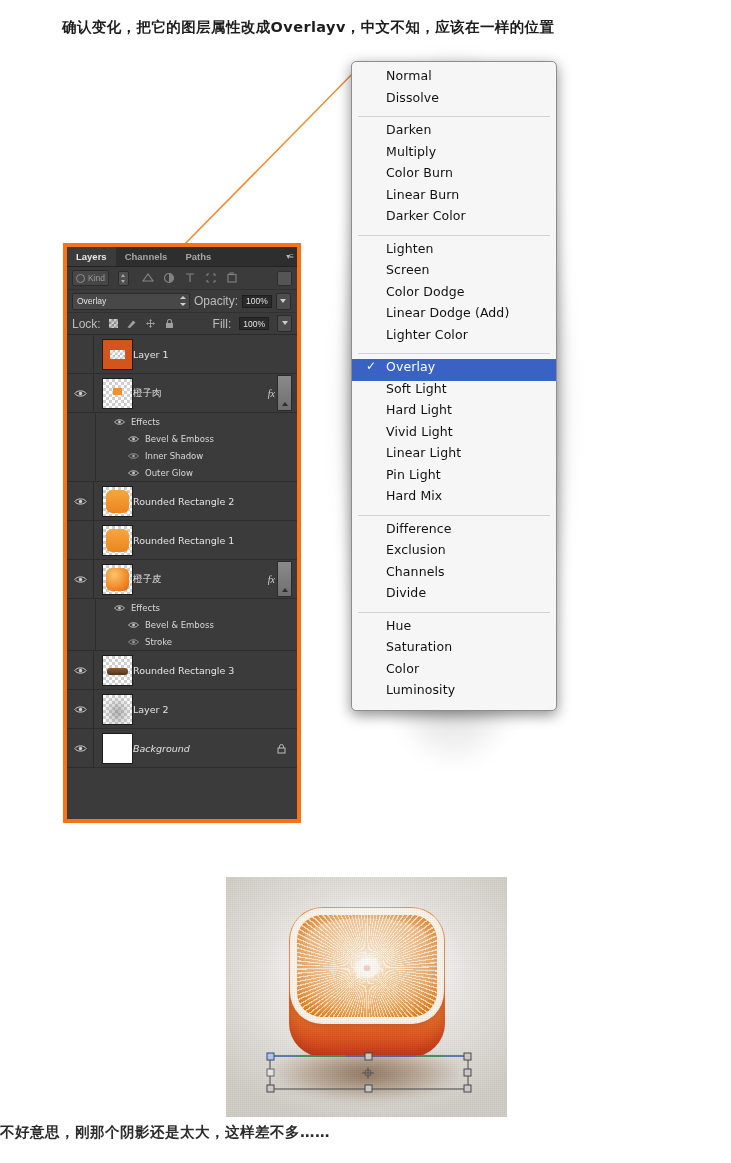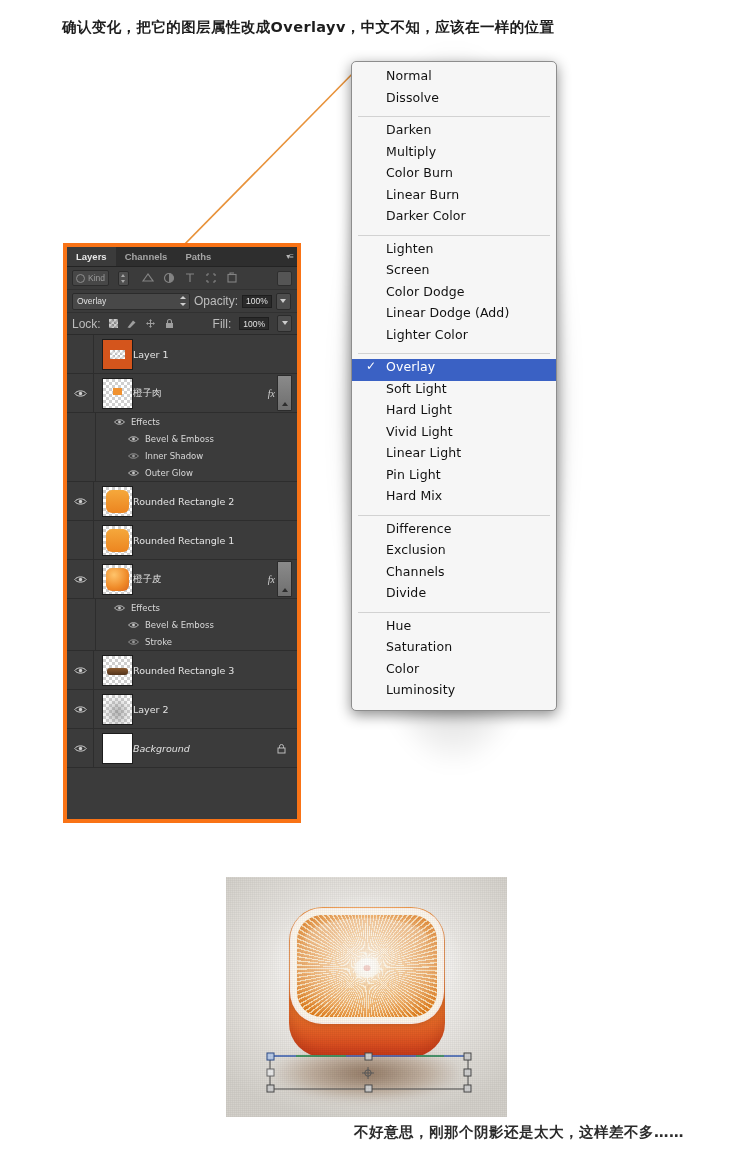--- a/index.html
+++ b/index.html
@@ -25,21 +25,21 @@
     letter-spacing: 0.4px;
     white-space: nowrap;
     font-weight: 600;
     font-family: "DejaVu Sans", sans-serif;
   }
   .caption-bottom {
     position: absolute;
     left: 0;
     top: 1123px;
     width: 684px;
-    text-align: right;
+    text-align: left;
     font-size: 14.5px;
     color: #2b2b2b;
     letter-spacing: 0.5px;
     font-weight: 600;
     font-family: "DejaVu Sans", sans-serif;
   }
 
   
   .arrow-svg {
     position: absolute;

